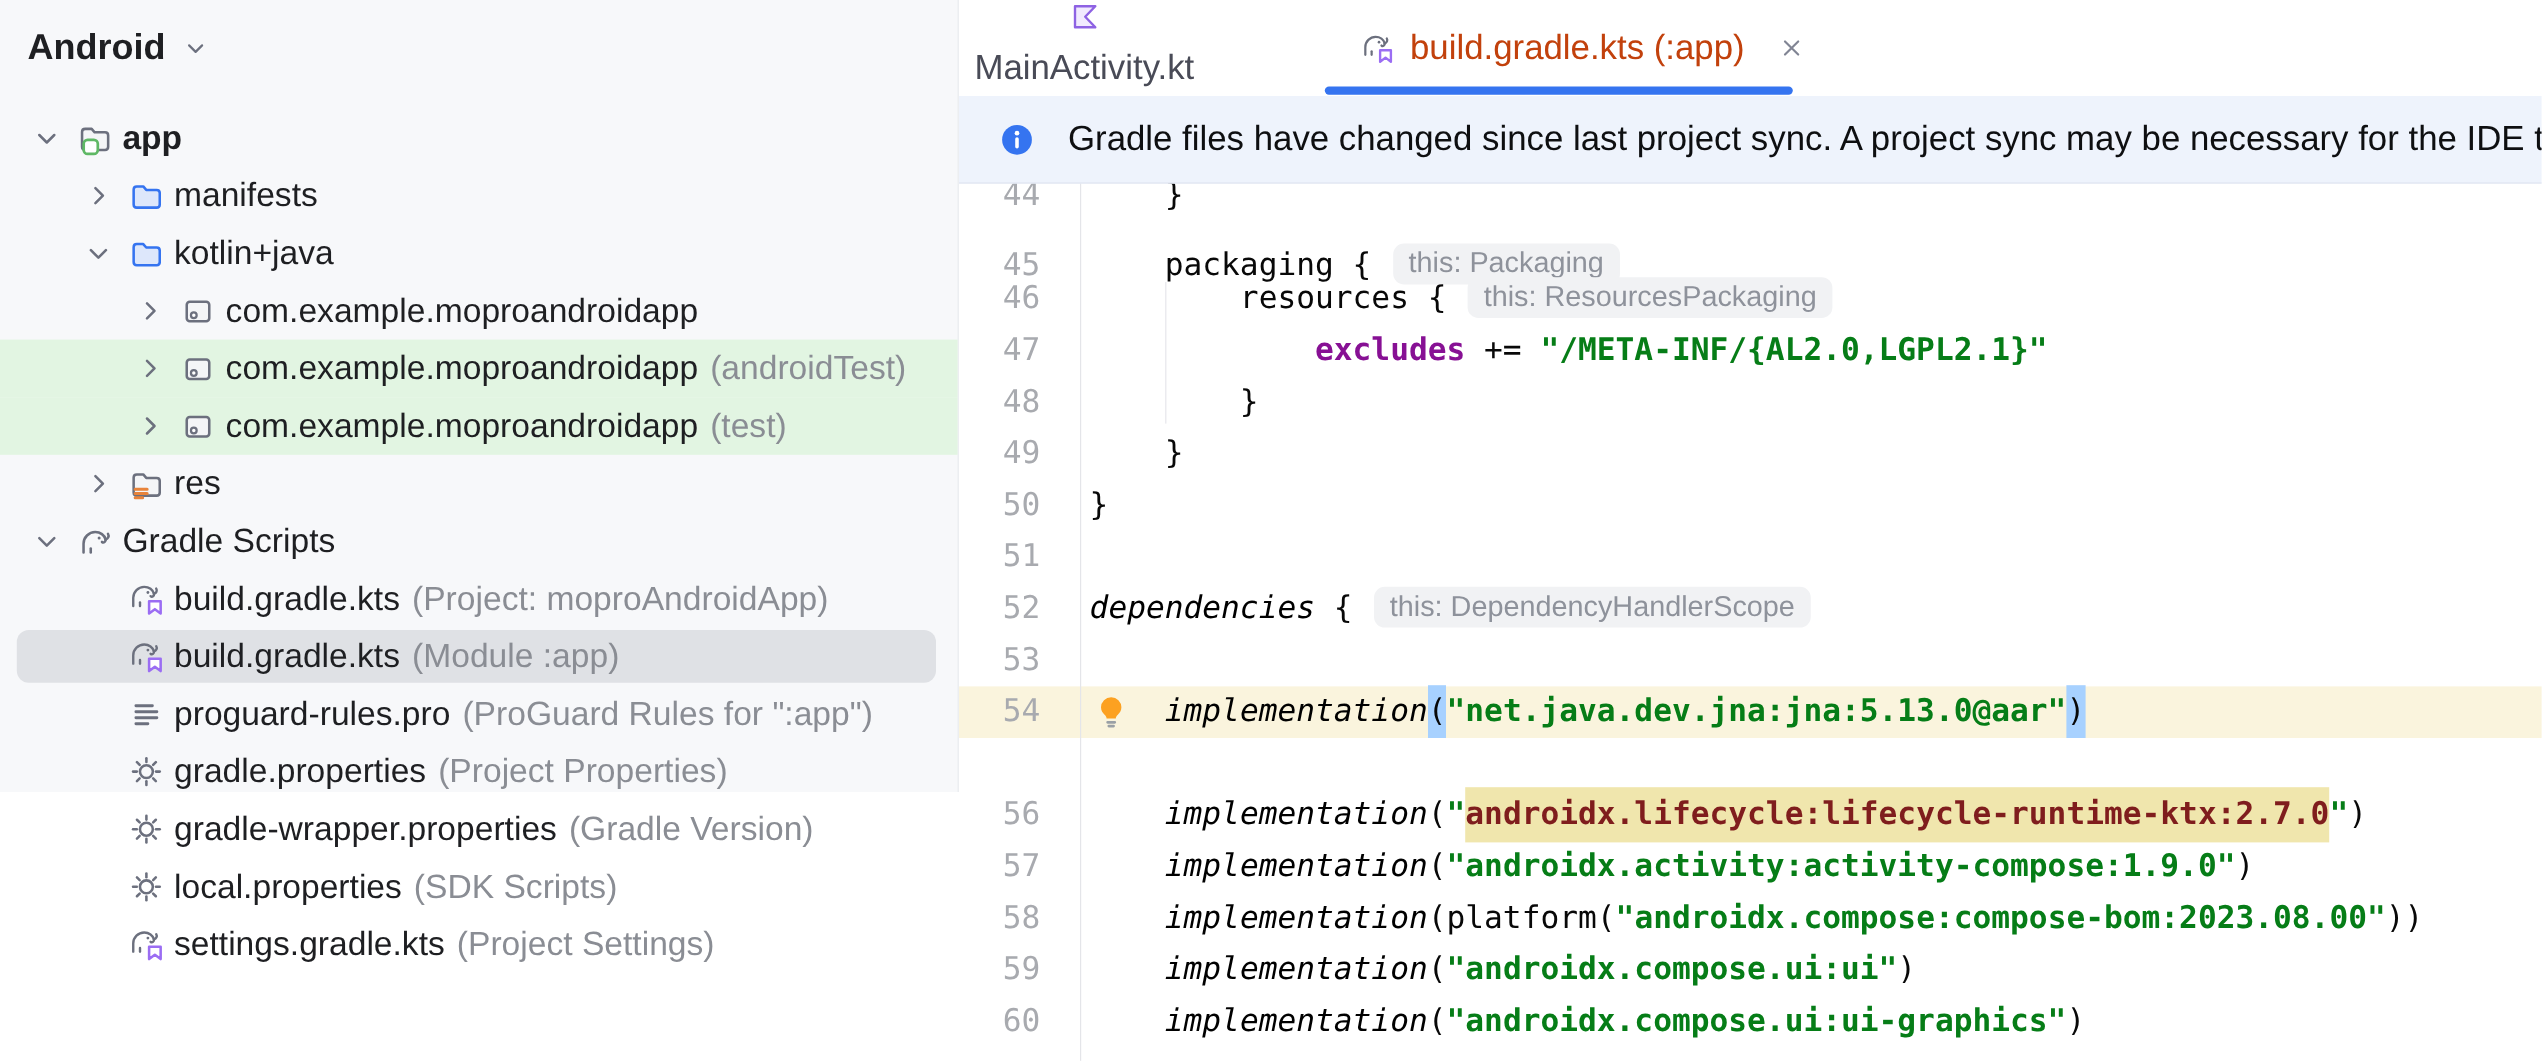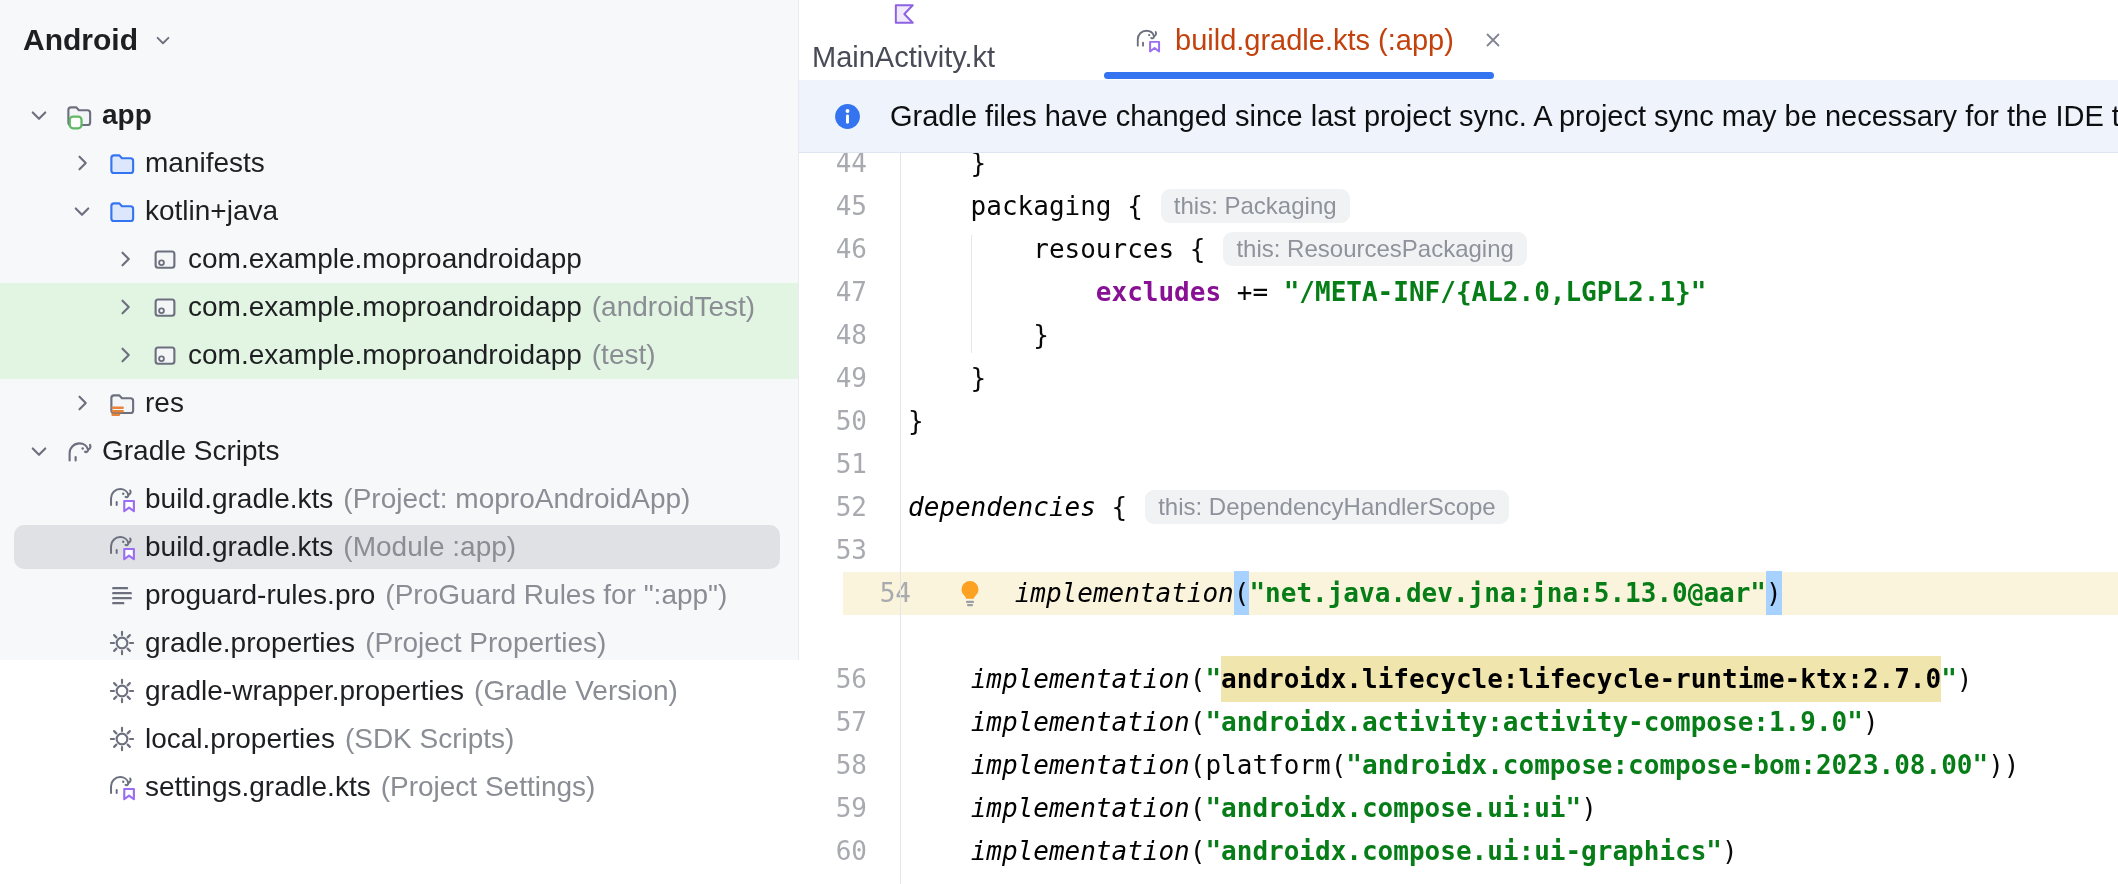--- a/index.html
+++ b/index.html
@@ -38,31 +38,31 @@
   .closex{margin-left:14px;width:24px;height:24px;}
   .banner{position:absolute;left:0;top:80px;right:0;height:72px;background:#EEF3FC;
     border-bottom:1px solid #DFE5F0;display:flex;align-items:center;z-index:5;}
   .banner .bicon{margin-left:33px;width:31px;height:31px;flex:0 0 auto;}
   .banner .btext{margin-left:27px;font-size:29px;color:#0E0F11;white-space:nowrap;overflow:hidden;}
   
   .codewrap{position:absolute;left:0;top:0;right:0;bottom:0;z-index:1;}
   .gutline{position:absolute;left:101px;top:142px;bottom:0;width:1px;background:#E4E5E9;z-index:3;}
   .iguide{position:absolute;left:172px;top:235px;height:118px;width:1px;background:#E6E7EB;z-index:2;}
   .crow{position:absolute;left:0;right:0;height:43px;}
-  .crow.cur{background:#FAF4DD;margin-left:44px;}
+  .crow.cur{background:#FAF4DD;}
   .gnum{position:absolute;left:0;top:0;width:68px;height:43px;text-align:right;
     font-family:"DejaVu Sans Mono",monospace;font-size:26px;line-height:43px;color:#A8AAAF;}
   .ctext{position:absolute;left:109px;top:0;right:0;height:43px;white-space:pre;
     font-family:"DejaVu Sans Mono",monospace;font-size:26px;line-height:43px;color:#080808;z-index:4;}
   .tk-p{color:#080808;}
   .tk-kw{color:#871094;font-weight:700;}
   .tk-s{color:#067D17;font-weight:700;}
   .tk-fn{font-style:italic;color:#000;}
   .tk-ph{background:#A7D1FF;padding:7px 0;}
-  .tk-sh{color:#000000;font-weight:700;background:#F0E6AD;padding:8px 0;}
+  .tk-sh{color:#7f1d1d;font-weight:700;background:#F0E6AD;padding:8px 0;}
   .chip{display:inline-block;vertical-align:middle;position:relative;top:-2px;
     margin-left:18px;height:34px;line-height:34px;border-radius:9px;background:#F1F2F4;
     color:#8E929B;font-family:"Liberation Sans",sans-serif;font-size:24px;padding:0 13px;}
   .bulb{position:absolute;left:110px;top:5px;width:34px;height:34px;z-index:4;}
 </style>
 </head>
 <body>
 
 <div class="sidebar">
   <div class="proj-header">
@@ -294,21 +294,21 @@
 
 <div class="editor">
 
   <div class="codewrap" id="codewrap">
     <div class="gutline"></div>
     <div class="iguide"></div>
   <div class="crow" style="top: 142px;">
         <div class="gnum">44</div>
         <div class="ctext"><span class="tk-p">    }</span></div>
       </div>
-      <div class="crow" style="top: 185px;">
+      <div class="crow" style="top: 200px;">
         <div class="gnum">45</div>
         <div class="ctext"><span class="tk-p">    packaging {</span><span class="chip">this: Packaging</span></div>
       </div>
       <div class="crow" style="top: 228px;">
         <div class="gnum">46</div>
         <div class="ctext"><span class="tk-p">        resources {</span><span class="chip">this: ResourcesPackaging</span></div>
       </div>
       <div class="crow" style="top: 271px;">
         <div class="gnum">47</div>
         <div class="ctext"><span class="tk-p">            </span><span class="tk-kw">excludes</span><span class="tk-p"> += </span><span class="tk-s">"/META-INF/{AL2.0,LGPL2.1}"</span></div>

